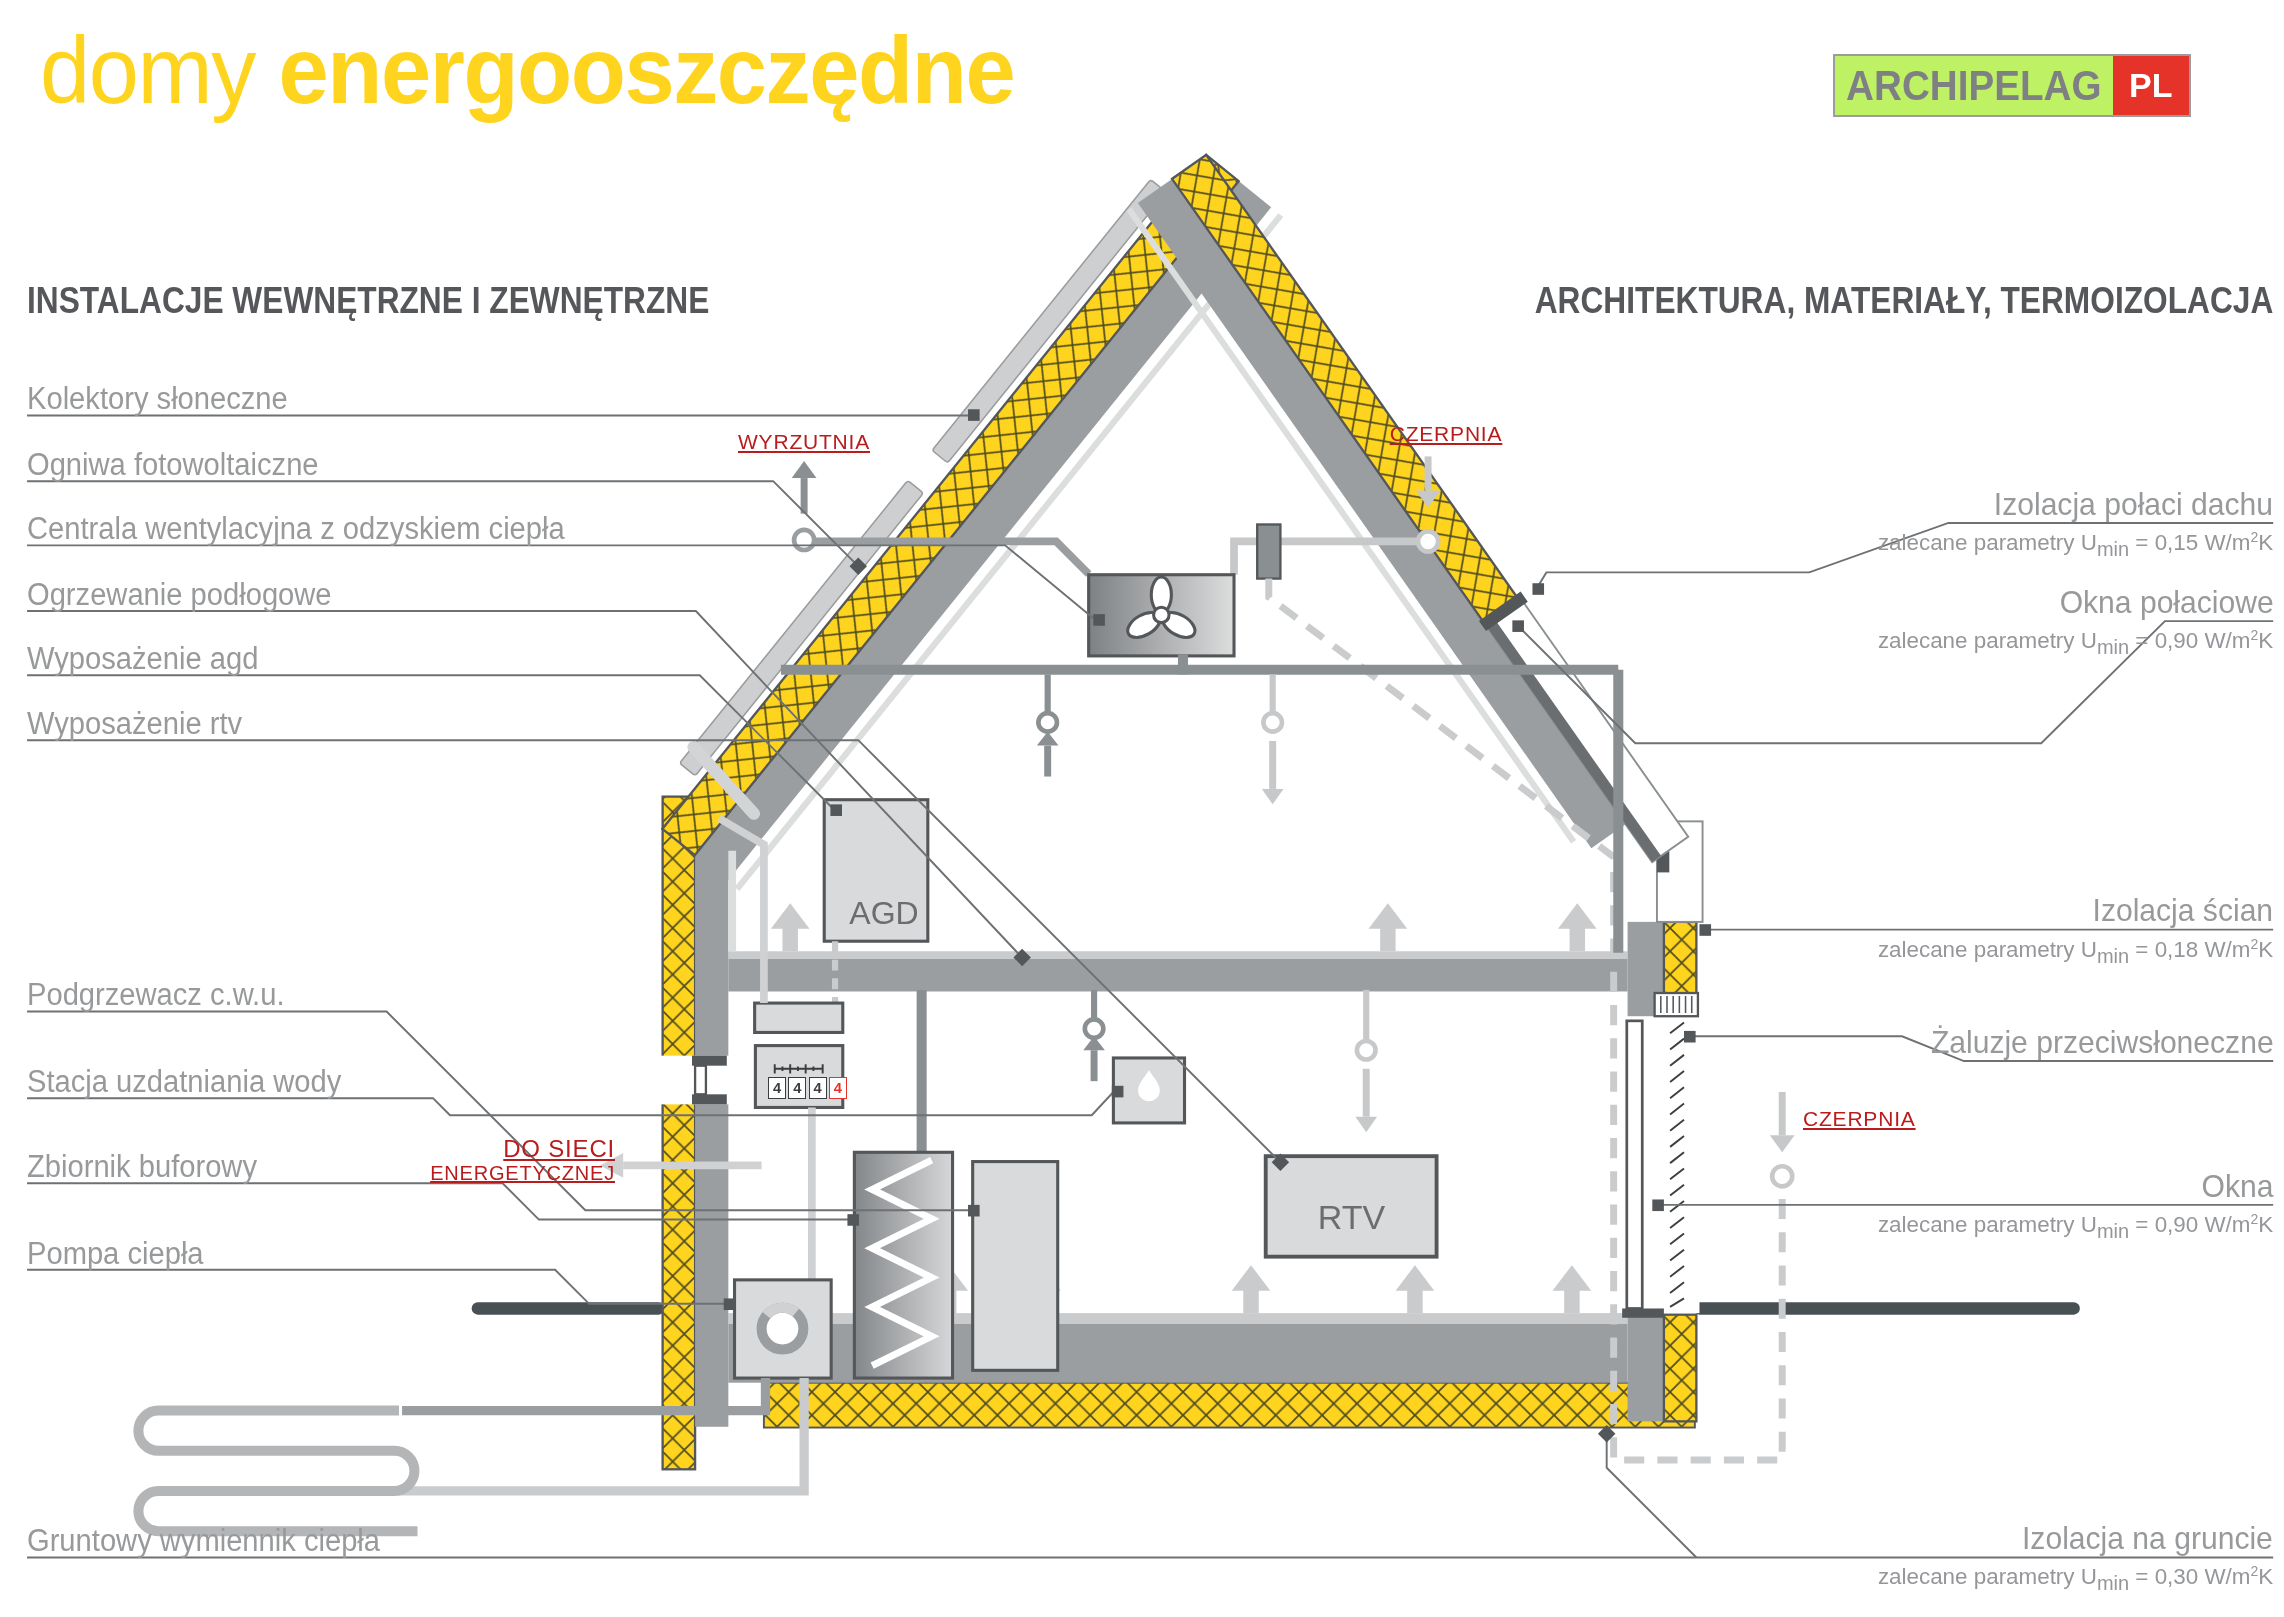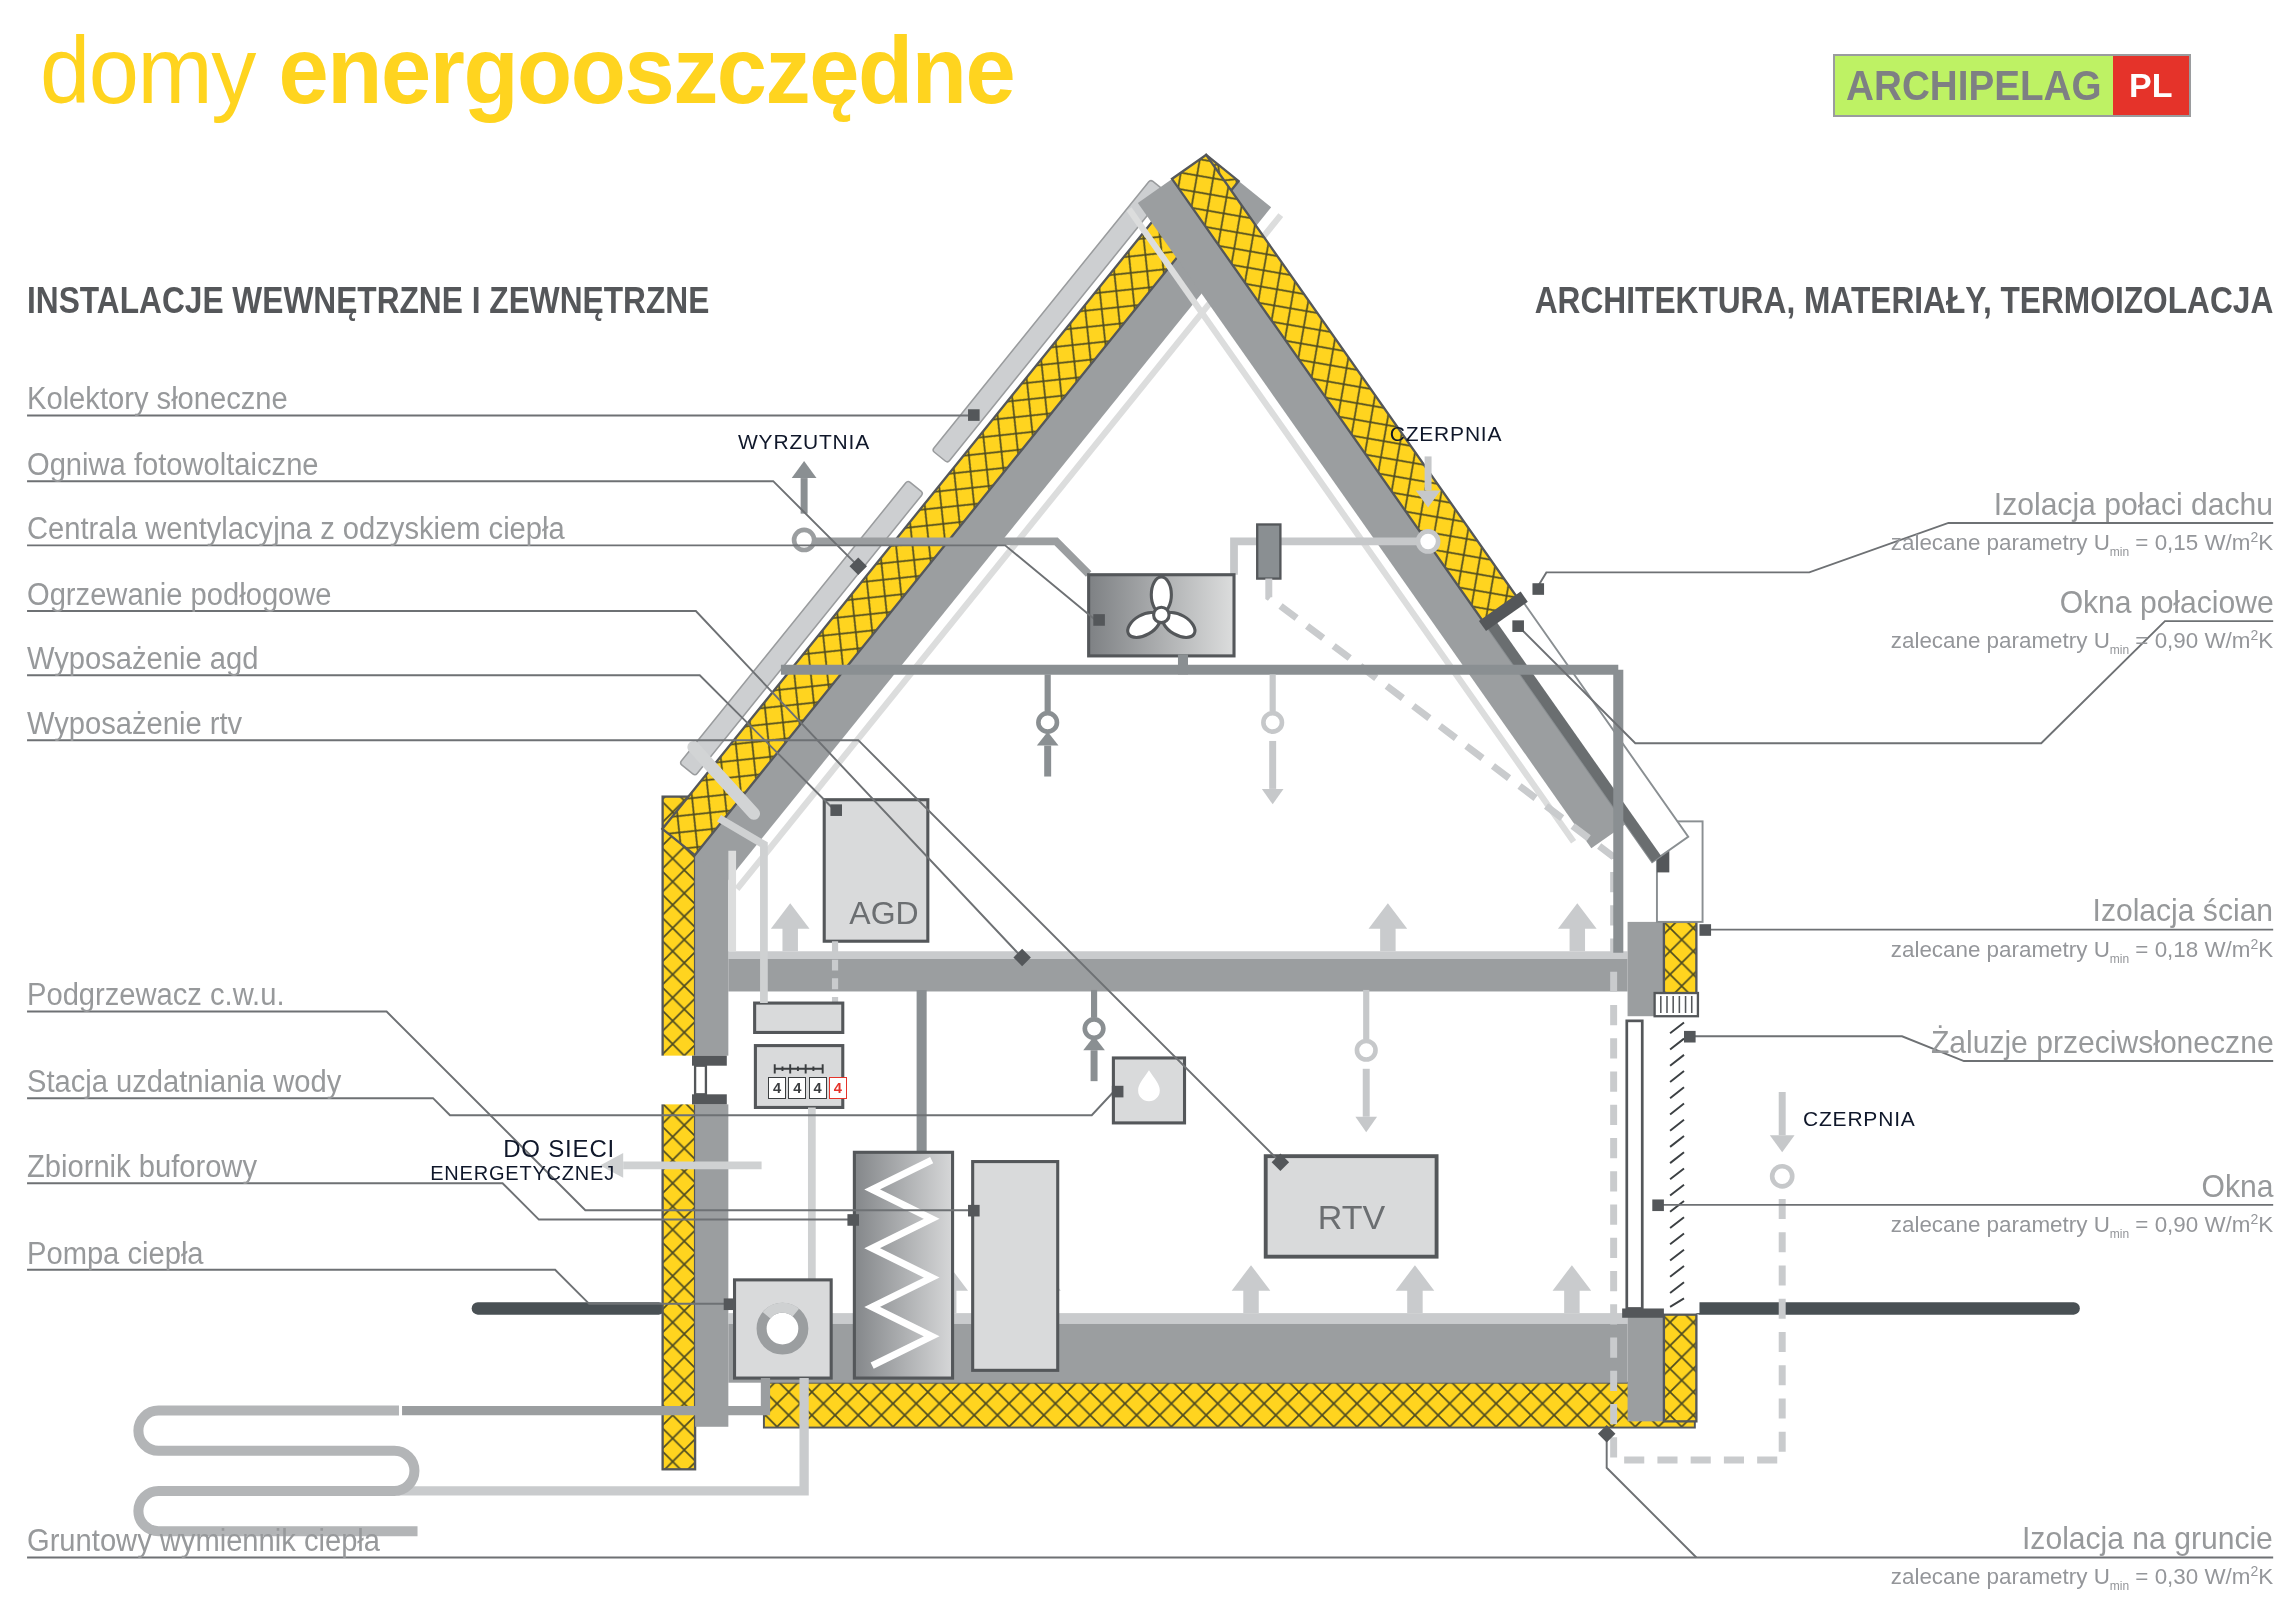--- a/index.html
+++ b/index.html
@@ -14,23 +14,23 @@
   .title .bold{font-weight:bold;}
   .heading{top:280px;font-size:36px;font-weight:bold;color:#55575a;
            transform:scaleX(.88);}
   .heading.hl{left:27px;transform-origin:left center;}
   .heading.hr{right:10.8px;transform-origin:right center;text-align:right;}
   .l-label{left:27px;font-size:31px;color:#97999b;transform:scaleX(.94);
            transform-origin:left center;}
   .r-label{right:10.8px;text-align:right;font-size:32px;color:#97999b;
            transform:scaleX(.94);transform-origin:right center;}
   .r-sub{right:10.8px;text-align:right;font-size:22.4px;color:#94969a;}
-  .r-sub sub{font-size:12px;}
+  .r-sub sub{font-size:20px;}
   .r-sub sup{font-size:14px;}
-  .d-label{font-size:21px;color:#0f172a;letter-spacing:0.8px;}
+  .d-label{font-size:21px;color:#b91c1c;letter-spacing:0.8px;text-decoration:underline;}
   .d-center{text-align:center;}
   .d-right{text-align:right;}
   .box-label{color:#6b6e71;}
   .logo{left:1833px;top:54px;width:354px;height:59px;background:#bef264;
         border:2.3px solid #9a9c9e;display:flex;align-items:stretch;}
   .logo .name{flex:1;display:flex;align-items:center;justify-content:center;
         font-weight:bold;font-size:42px;color:#7e8083;letter-spacing:0;
         transform:scaleX(.92);}
   .logo .tld{width:87px;background:#e5332a;color:#fff;font-weight:bold;
         font-size:34px;display:flex;align-items:center;justify-content:center;}

